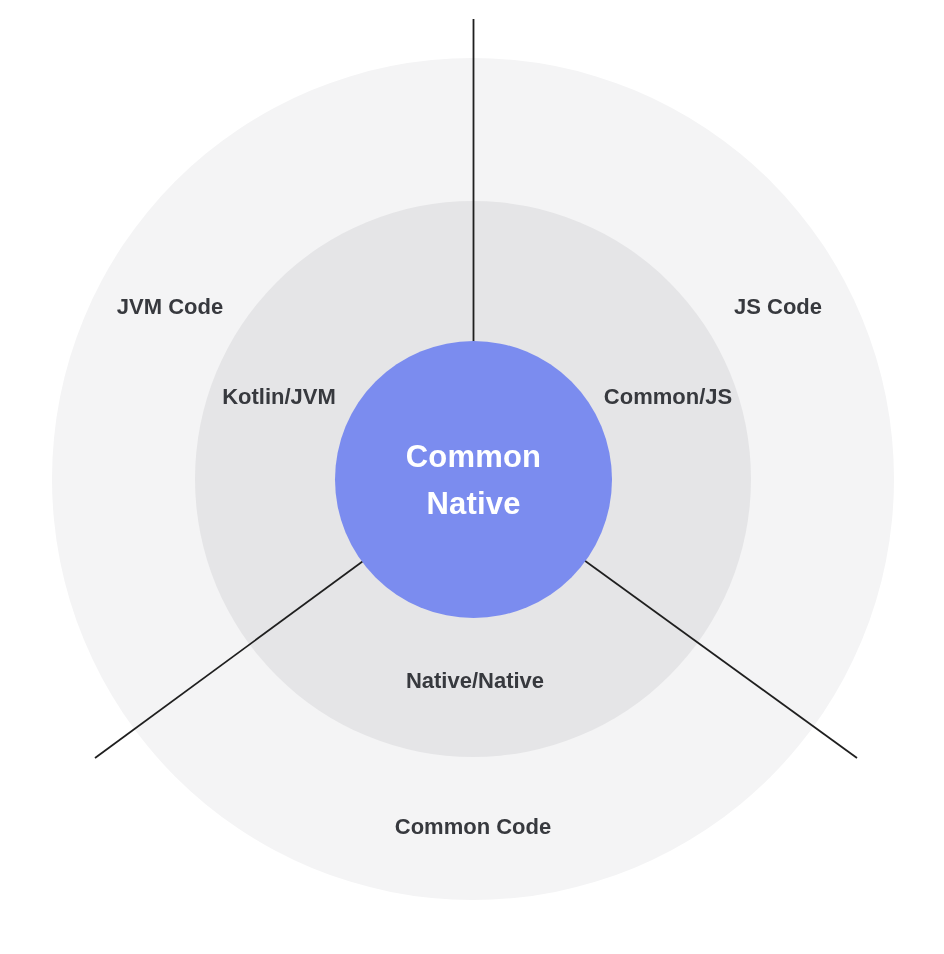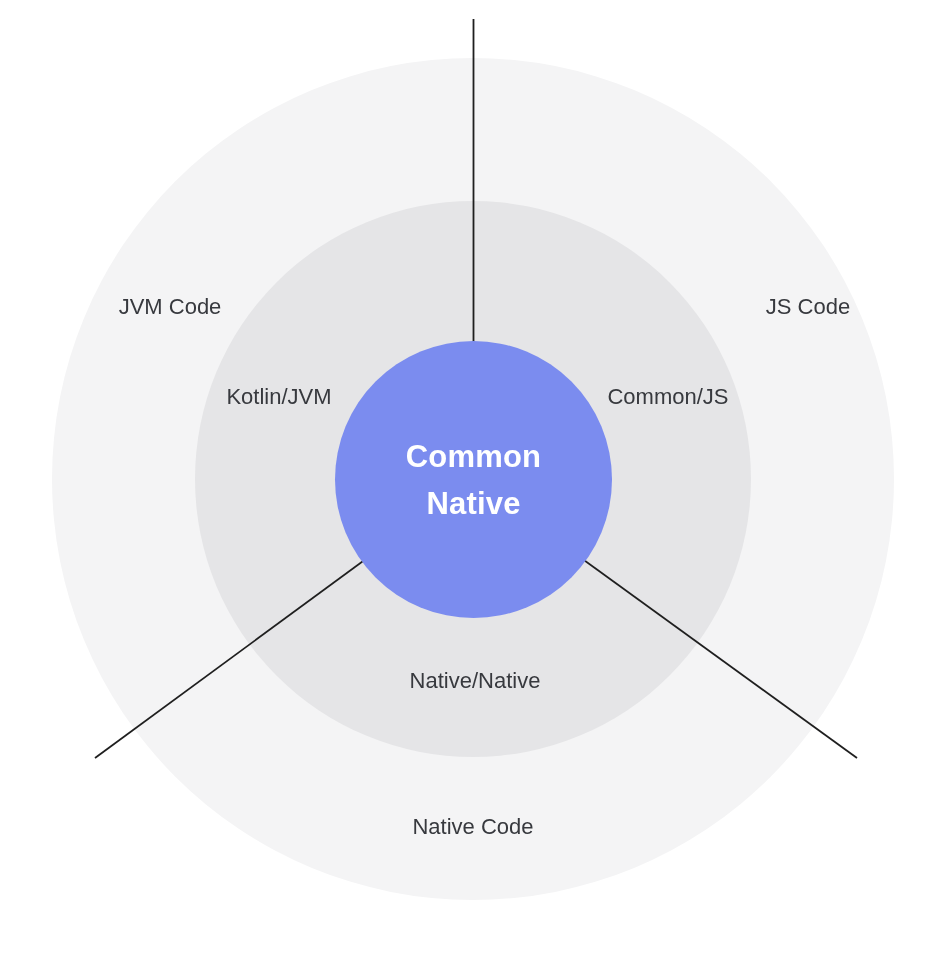--- a/index.html
+++ b/index.html
@@ -52,26 +52,26 @@
     font-size: 31px;
     line-height: 47px;
     text-align: center;
     letter-spacing: 0.2px;
   }
   .label {
     position: absolute;
     transform: translate(-50%, -50%);
     color: #37393e;
     font-size: 22px;
-    font-weight: 400;
+    font-weight: 700;
     white-space: nowrap;
     z-index: 5;
   }
   .label-jvm-code      { left: 170px; top: 307px; }
-  .label-js-code       { left: 808px; top: 307px; }
+  .label-js-code       { left: 778px; top: 307px; }
   .label-kotlin-jvm    { left: 279px; top: 397px; }
   .label-kotlin-js     { left: 668px; top: 397px; }
   .label-kotlin-native { left: 475px; top: 681px; }
   .label-native-code   { left: 473px; top: 827px; }
 </style>
 </head>
 <body>
 
 <div class="canvas">
 
@@ -85,19 +85,19 @@
     <line x1="857" y1="758" x2="473.5" y2="480" stroke="#1f1f1f" stroke-width="1.8"></line>
   </svg>
 
   <div class="circle circle-center">
     <div class="center-text">Common</div>
     <div class="center-text">Native</div>
   </div>
 
   <div class="label label-jvm-code">JVM Code</div>
   <div class="label label-js-code">JS Code</div>
-  <div class="label label-native-code">Native Code</div>
+  <div class="label label-native-code">Common Code</div>
 
   <div class="label label-kotlin-jvm">Kotlin/JVM</div>
   <div class="label label-kotlin-js">Common/JS</div>
   <div class="label label-kotlin-native">Native/Native</div>
 
 </div>
 
 </body></html>

